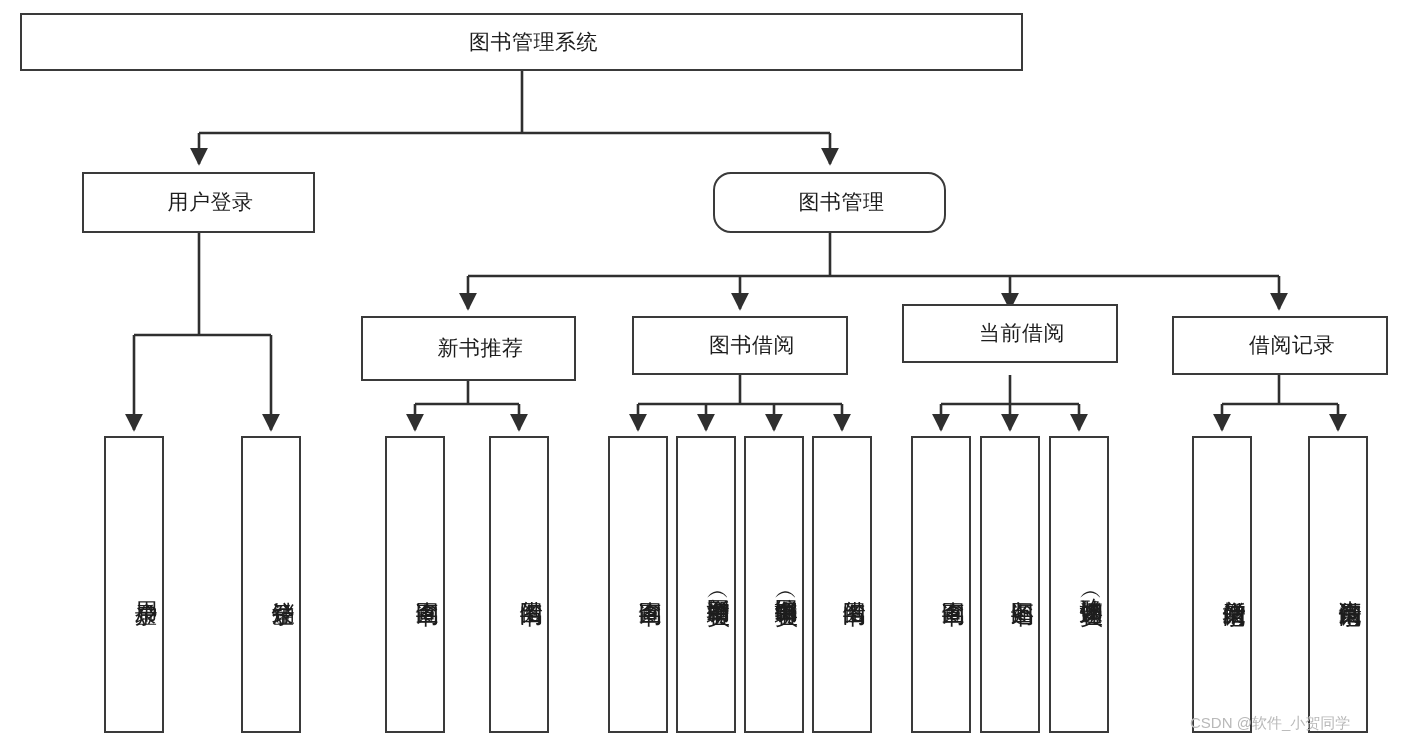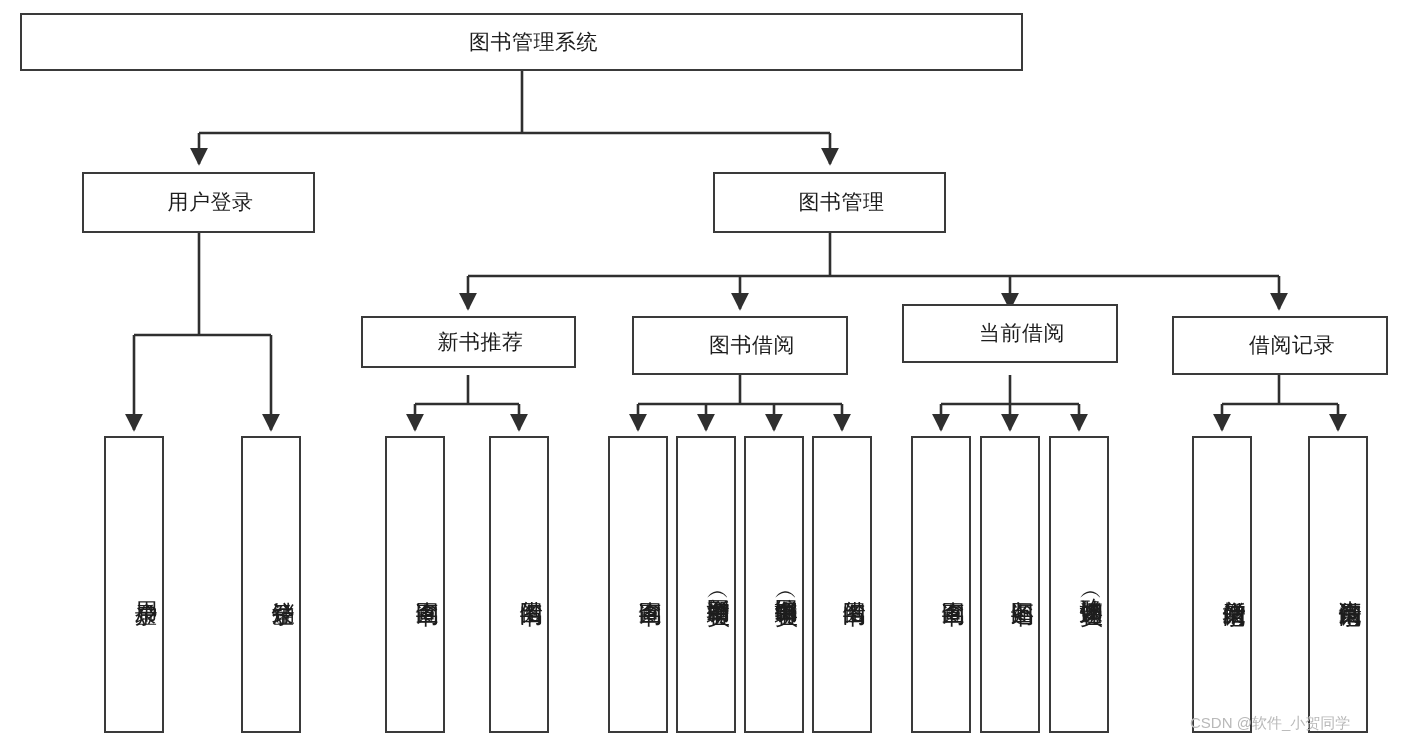--- a/index.html
+++ b/index.html
@@ -123,25 +123,25 @@
     </g>
   </svg>
 
   <div class="node horiz" style="left:20px; top:13px; width:1003px; height:58px;">
     <span class="label">图书管理系统</span>
   </div>
 
   <div class="node horiz" style="left:82px; top:172px; width:233px; height:61px;">
     <span class="label">用户登录</span>
   </div>
-  <div class="node horiz" style="left:713px; top:172px; width:233px; height:61px;">
+  <div class="node horiz" style="left:713px; top:172px; width:233px; height:61px;border-radius:18px;">
     <span class="label">图书管理</span>
   </div>
 
-  <div class="node horiz" style="left:361px; top:316px; width:215px; height:52px;">
+  <div class="node horiz" style="left:361px; top:316px; width:215px; height:65px;">
     <span class="label">新书推荐</span>
   </div>
   <div class="node horiz" style="left:632px; top:316px; width:216px; height:59px;align-items:center;">
     <span class="label">图书借阅</span>
   </div>
   <div class="node horiz" style="left:902px; top:304px; width:216px; height:59px;align-items:center;">
     <span class="label">当前借阅</span>
   </div>
   <div class="node horiz" style="left:1172px; top:316px; width:216px; height:59px;">
     <span class="label">借阅记录</span>

